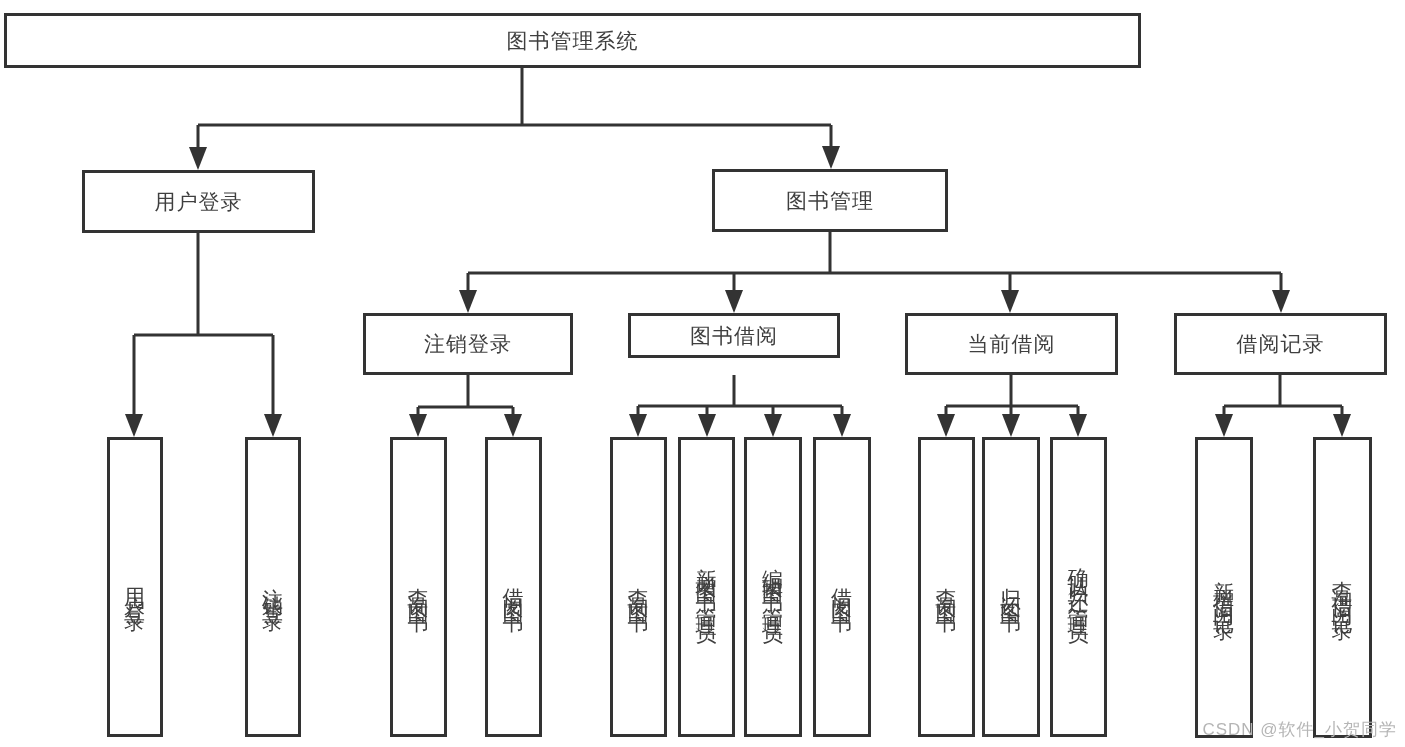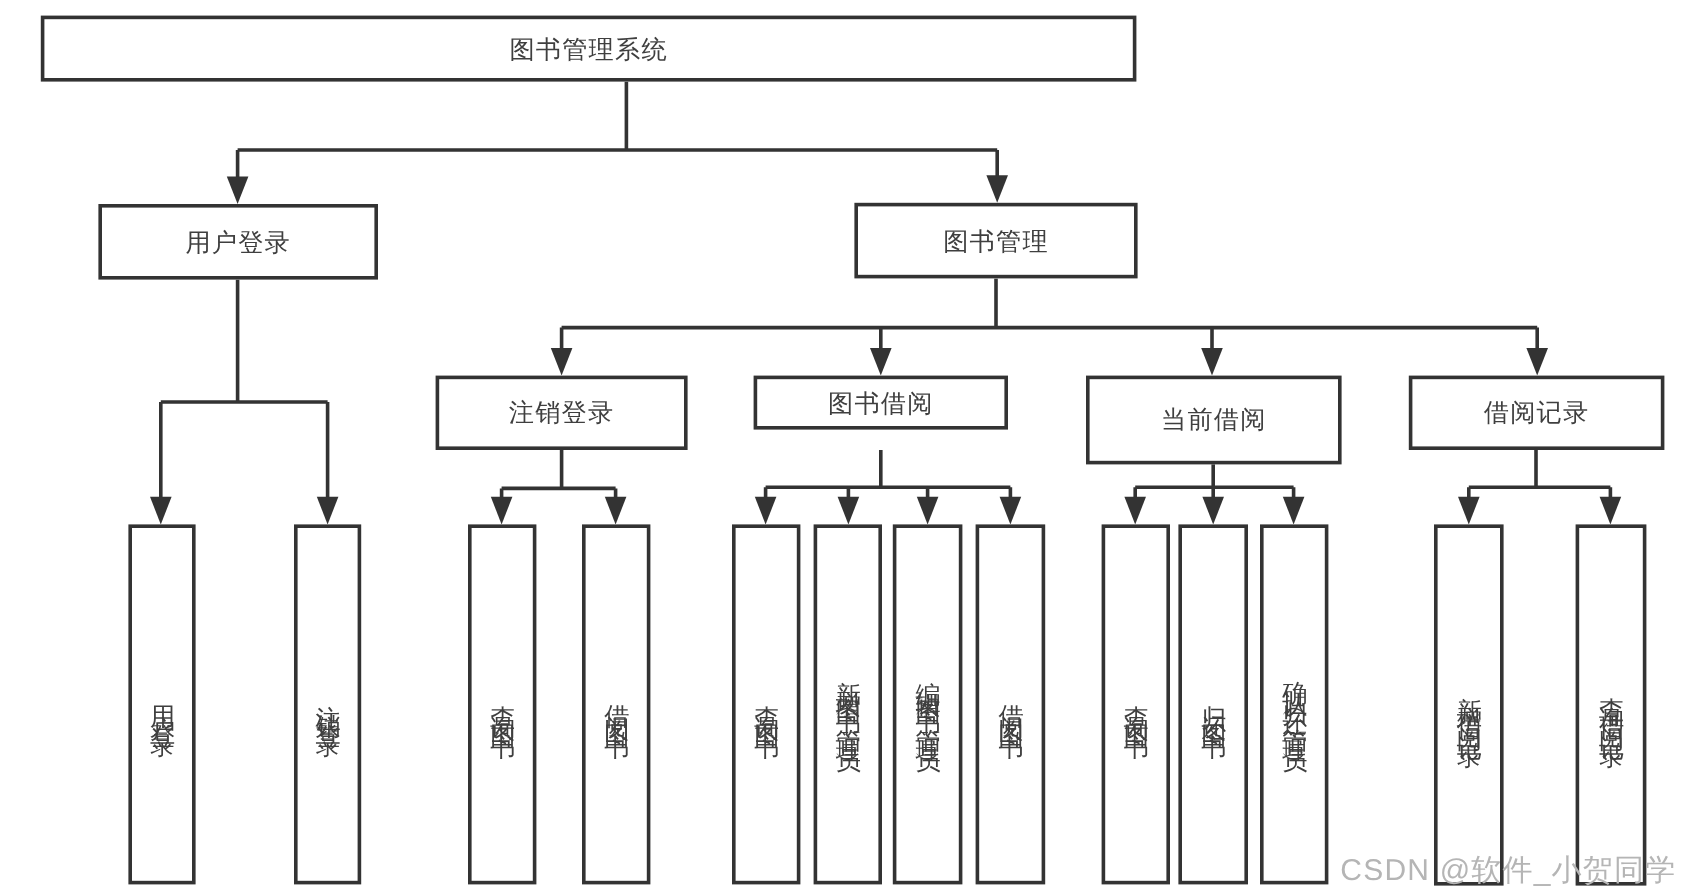--- a/index.html
+++ b/index.html
@@ -32,21 +32,21 @@
     text-orientation:mixed;
     font-size:21px;
     line-height:1;
     letter-spacing:8px;
     white-space:nowrap;
   }
   #watermark{
     position:absolute;
     right:8px;
     bottom:6px;
-    font-size:25px;
+    font-size:17px;
     letter-spacing:1px;
     color:#b5b5b5;
     z-index:2;
     white-space:nowrap;
   }
 </style>
 </head>
 <body>
 
 <div id="canvas">
@@ -75,38 +75,38 @@
       <polygon points="764,414 782,414 773,437"></polygon>
       <polygon points="833,414 851,414 842,437"></polygon>
       <polygon points="937,414 955,414 946,437"></polygon>
       <polygon points="1002,414 1020,414 1011,437"></polygon>
       <polygon points="1069,414 1087,414 1078,437"></polygon>
       <polygon points="1215,414 1233,414 1224,437"></polygon>
       <polygon points="1333,414 1351,414 1342,437"></polygon>
     </g>
   </svg>
 
-  <div class="node" style="left:34px;top:13px;width:913px;height:55px;">
+  <div class="node" style="left:4px;top:13px;width:1137px;height:55px;">
     <span class="h-label">图书管理系统</span>
   </div>
 
   <div class="node" style="left:82px;top:170px;width:233px;height:63px;">
     <span class="h-label">用户登录</span>
   </div>
   <div class="node" style="left:712px;top:169px;width:236px;height:63px;align-items:center;">
     <span class="h-label">图书管理</span>
   </div>
 
   <div class="node" style="left:363px;top:313px;width:210px;height:62px;">
     <span class="h-label">注销登录</span>
   </div>
   <div class="node" style="left:628px;top:313px;width:212px;height:45px;">
     <span class="h-label">图书借阅</span>
   </div>
-  <div class="node" style="left:905px;top:313px;width:213px;height:74px;">
+  <div class="node" style="left:905px;top:313px;width:213px;height:62px;">
     <span class="h-label">当前借阅</span>
   </div>
   <div class="node" style="left:1174px;top:313px;width:213px;height:62px;">
     <span class="h-label">借阅记录</span>
   </div>
 
   <div class="node" style="left:107px;top:437px;width:56px;height:300px;">
     <span class="v-label">用户登录</span>
   </div>
   <div class="node" style="left:245px;top:437px;width:56px;height:300px;">

